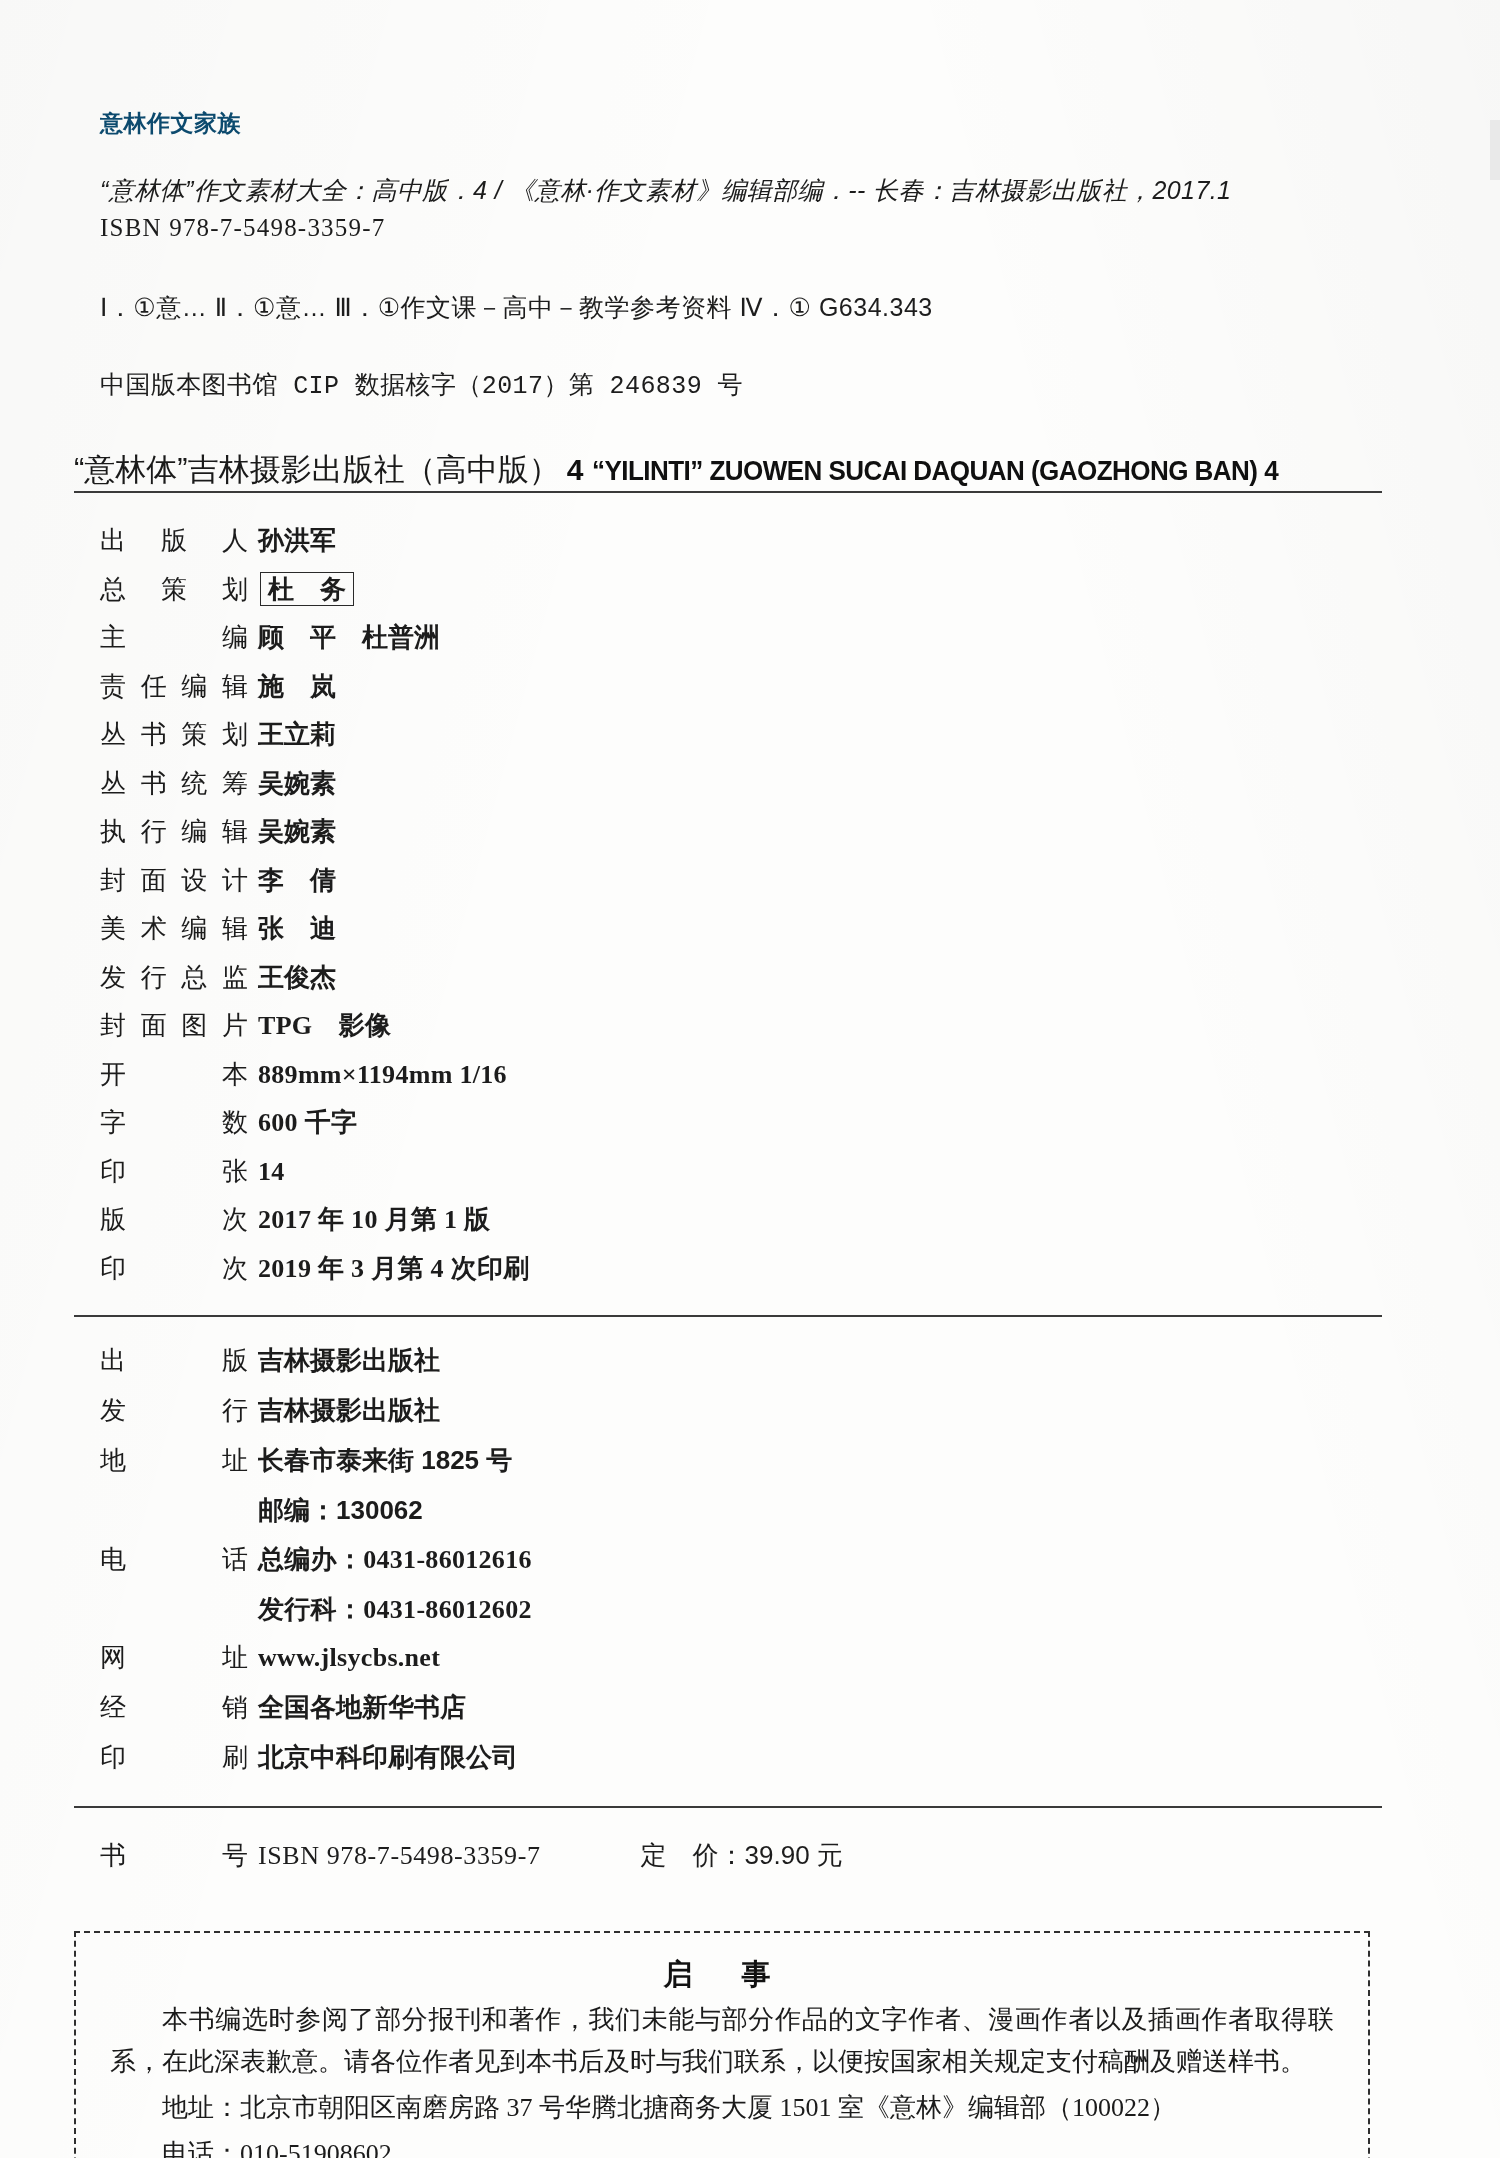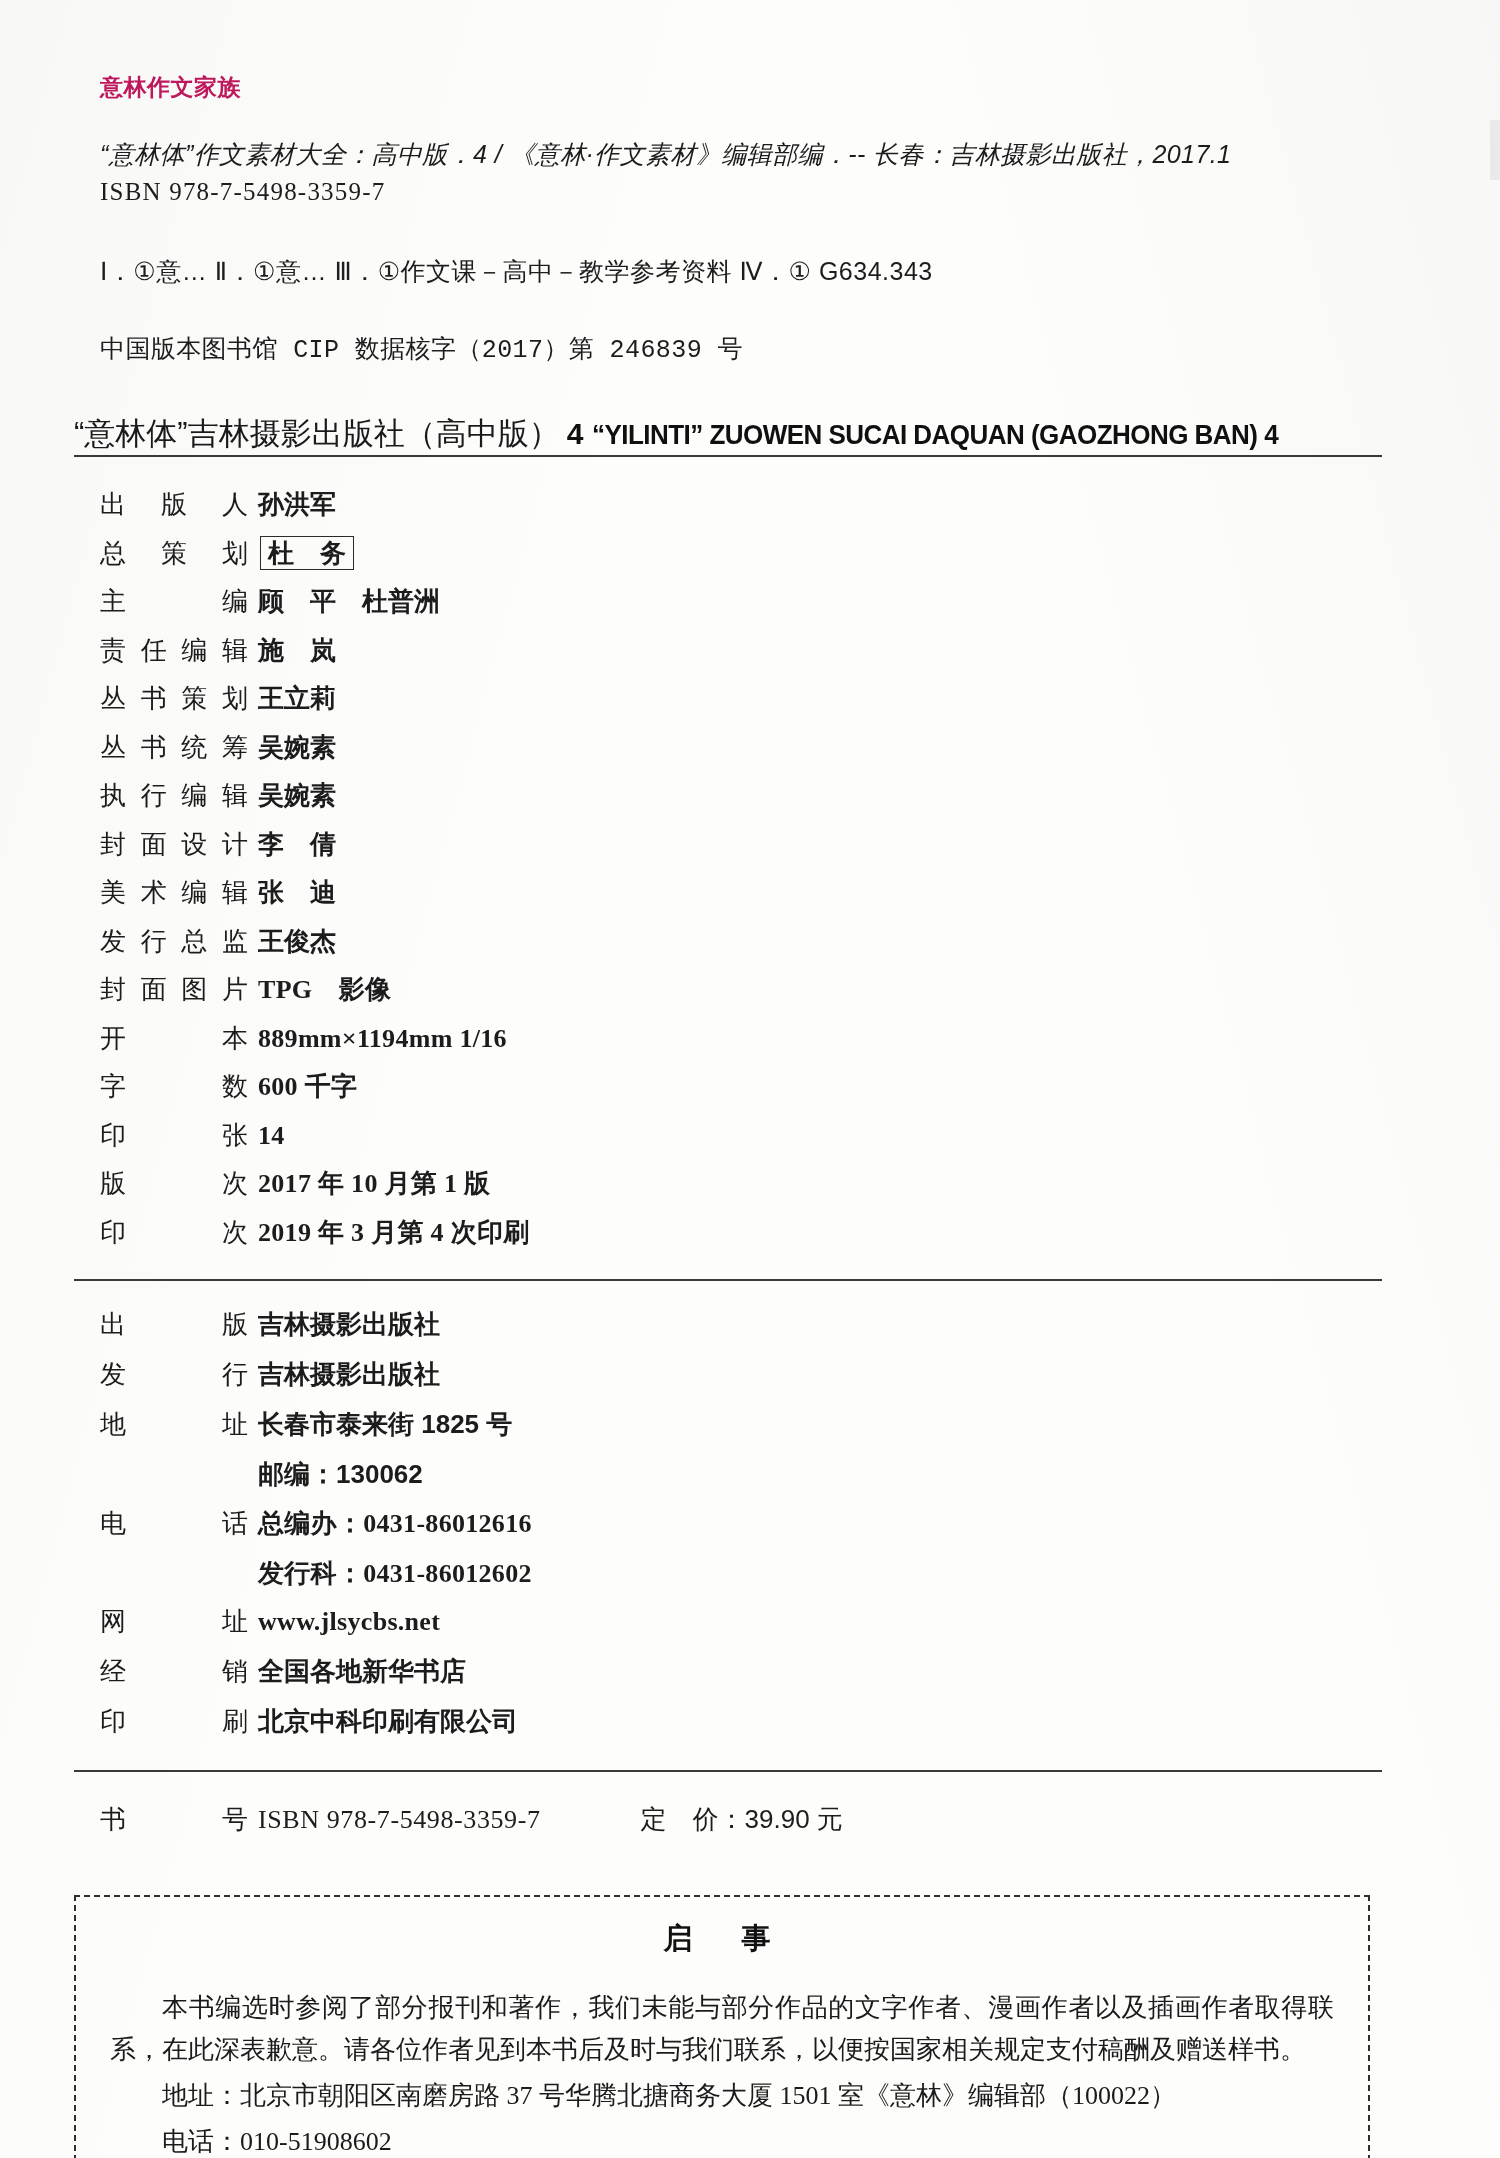--- a/index.html
+++ b/index.html
@@ -34,22 +34,22 @@
     top: 0;
     width: 1300px;
   }
 
   
   .series-name {
     font-family: "Liberation Sans", sans-serif;
     font-weight: bold;
     font-size: 23px;
     letter-spacing: 0.5px;
-    color: #be185d;
-    margin-top: 72px;
+    color: #0c4a6e;
+    margin-top: 108px;
   }
   .cip-block {
     margin-top: 32px;
     font-family: "Liberation Sans", sans-serif;
     font-size: 25px;
     line-height: 1.52;
     color: #1c1c1c;
     white-space: nowrap;
   }
   .cip-line-1 { letter-spacing: 0.4px; font-style: italic; }
@@ -200,21 +200,21 @@
     border: 2.2px dashed #2f2f2f;
     padding: 22px 34px 26px 34px;
   }
   .notice-title {
     text-align: center;
     font-family: "Liberation Sans", sans-serif;
     font-weight: bold;
     font-size: 29px;
     letter-spacing: 10px;
     color: #111;
-    margin-bottom: 28px;
+    margin-bottom: 4px;
   }
   .notice-body {
     font-family: "Liberation Serif", serif;
     font-size: 26px;
     line-height: 1.62;
     text-align: justify;
     text-indent: 52px;
     color: #1b1b1b;
   }
   .notice-contact {

